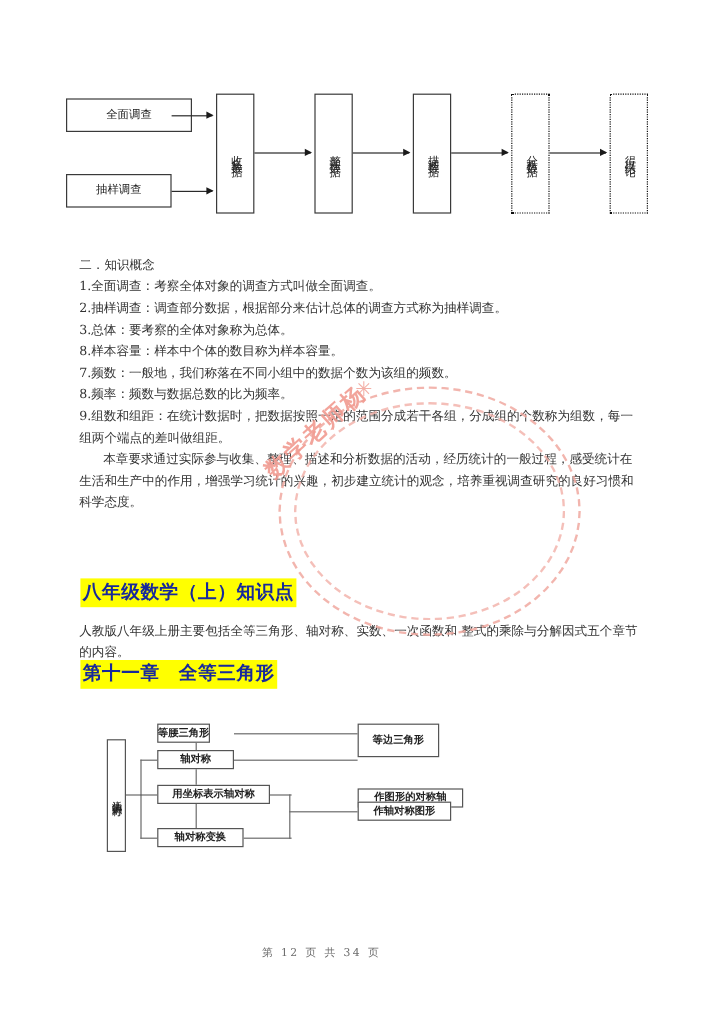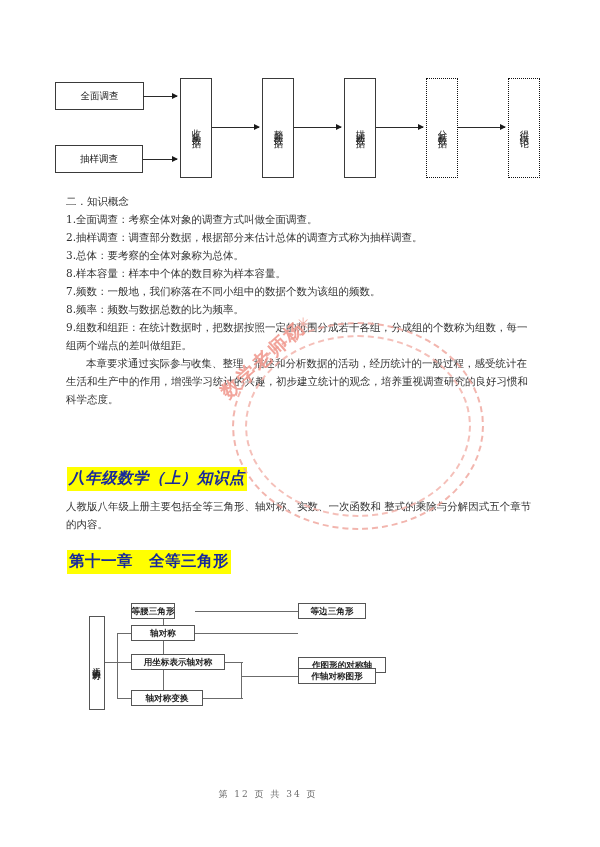--- a/index.html
+++ b/index.html
@@ -88,20 +88,21 @@
     border-left:6px solid #1a1a1a;
   }
 
   
   .tblock {
     position:absolute;
     z-index:3;
     font-size:10.5px;
     line-height:18px;
     color:#333;
+    margin-top:20px;
   }
   .tblock p { margin:0; }
   .sec-title { margin:0 0 0 0; font-size:10.5px; }
   .indent { text-indent:20px; }
 
   
   .hl {
     position:absolute;
     z-index:4;
     font-family:"DejaVu Sans","Liberation Sans",sans-serif;
@@ -162,21 +163,21 @@
 
   <div class="watermark">
     <div class="wm-ring"></div>
     <div class="wm-ring inner"></div>
     <div class="wm-star">✳</div>
     <div class="wm-text">数学老师杨</div>
   </div>
 
   <div class="flow">
 
-    <div class="fbox" style="left:55px; top:82px; width:89px; height:28px;">全面调查</div>
+    <div class="fbox" style="left:55px; top:82px; width:105px; height:28px;">全面调查</div>
     <div class="fbox" style="left:55px; top:145px; width:88px; height:28px;">抽样调查</div>
 
     <div class="fline" style="left:143px; top:95.5px; width:34px; height:1.4px;"></div>
     <div class="farrow" style="left:172px; top:92.5px;"></div>
     <div class="fline" style="left:143px; top:158.5px; width:34px; height:1.4px;"></div>
     <div class="farrow" style="left:172px; top:155.5px;"></div>
 
     <div class="fbox vert" style="left:180px; top:78px; width:32px; height:100px;">收集数据</div>
 
     <div class="fline" style="left:212px; top:127px; width:47px; height:1.4px;"></div>
@@ -205,21 +206,21 @@
     <p>1.全面调查：考察全体对象的调查方式叫做全面调查。</p>
     <p>2.抽样调查：调查部分数据，根据部分来估计总体的调查方式称为抽样调查。</p>
     <p>3.总体：要考察的全体对象称为总体。</p>
     <p>8.样本容量：样本中个体的数目称为样本容量。</p>
     <p>7.频数：一般地，我们称落在不同小组中的数据个数为该组的频数。</p>
     <p>8.频率：频数与数据总数的比为频率。</p>
     <p>9.组数和组距：在统计数据时，把数据按照一定的范围分成若干各组，分成组的个数称为组数，每一组两个端点的差叫做组距。</p>
     <p class="indent">本章要求通过实际参与收集、整理、描述和分析数据的活动，经历统计的一般过程，感受统计在生活和生产中的作用，增强学习统计的兴趣，初步建立统计的观念，培养重视调查研究的良好习惯和科学态度。</p>
   </div>
 
-  <div class="hl" style="left:67px; top:467px;font-style:italic;">八年级数学（上）知识点</div>
+  <div class="hl" style="left:67px; top:482px;">八年级数学（上）知识点</div>
 
   <div class="tblock" style="left:66px; top:497px; width:470px;">
     <p>人教版八年级上册主要包括全等三角形、轴对称、实数、一次函数和 整式的乘除与分解因式五个章节的内容。</p>
   </div>
 
   <div class="hl" style="left:67px; top:550px;">第十一章　全等三角形</div>
 
 
   <div class="kf">
 
@@ -235,21 +236,21 @@
 
     <div class="kbox" style="left:131px; top:3px; width:44px; height:16px;">等腰三角形</div>
     <div class="kbox" style="left:131px; top:25px; width:64px; height:16px;">轴对称</div>
     <div class="kbox" style="left:131px; top:54px; width:94px; height:16px;">用坐标表示轴对称</div>
     <div class="kbox" style="left:131px; top:90px; width:72px; height:16px;">轴对称变换</div>
 
     <div class="kline" style="left:163px; top:19px; width:1.4px; height:6px;"></div>
     <div class="kline" style="left:163px; top:41px; width:1.4px; height:13px;"></div>
     <div class="kline" style="left:163px; top:70px; width:1.4px; height:20px;"></div>
 
-    <div class="kbox" style="left:298px; top:3px; width:68px; height:16px;">等边三角形</div>
+    <div class="kbox" style="left:298px; top:3px; width:68px; height:28px;">等边三角形</div>
     <div class="kbox" style="left:298px; top:25px; width:88px; height:16px;margin-top:32px;">作图形的对称轴</div>
     <div class="kbox" style="left:298px; top:68px; width:78px; height:16px;">作轴对称图形</div>
 
     <div class="kline" style="left:195px; top:11px; width:103px; height:1.4px;"></div>
     <div class="kline" style="left:195px; top:33px; width:103px; height:1.4px;"></div>
 
     <div class="kline" style="left:225px; top:62px; width:18px; height:1.4px;"></div>
     <div class="kline" style="left:203px; top:98px; width:40px; height:1.4px;"></div>
     <div class="kline" style="left:241px; top:62px; width:1.4px; height:37px;"></div>
     <div class="kline" style="left:241px; top:76px; width:57px; height:1.4px;"></div>

